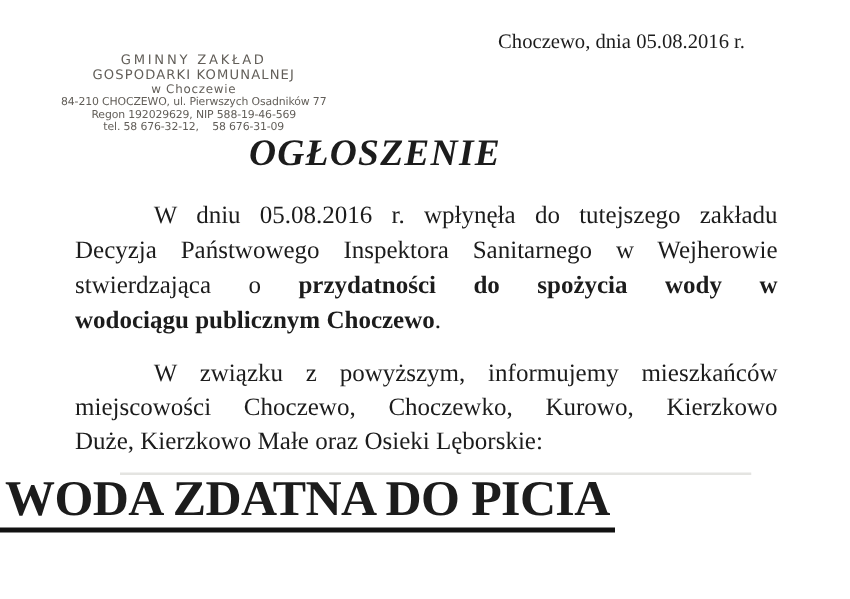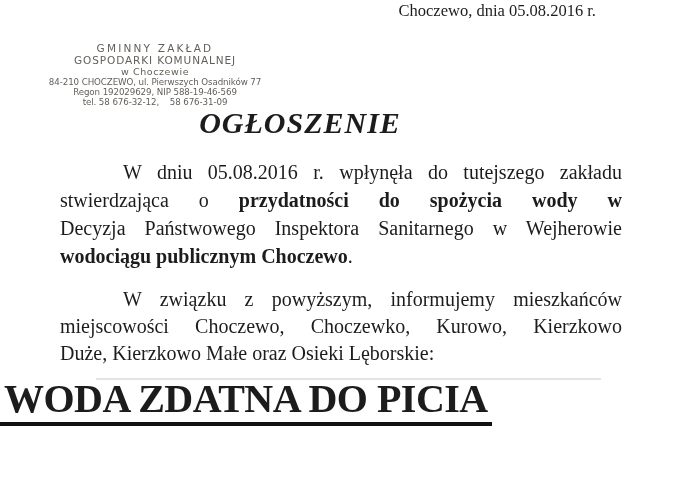--- a/index.html
+++ b/index.html
@@ -17,21 +17,21 @@
     height: 479px;
     background: var(--page-bg);
     overflow: hidden;
     font-family: "Liberation Serif", serif;
     color: var(--ink);
   }
 
   
   .date-line {
     position: absolute;
-    top: 0;
+    top: 22px;
     right: 84px;
     font-size: 16.5px;
     line-height: 22px;
     white-space: nowrap;
   }
 
   
   .stamp {
     position: absolute;
     top: 42px;
@@ -118,22 +118,22 @@
     <div class="s-l3">w Choczewie</div>
     <div class="s-sm">84-210 CHOCZEWO, ul. Pierwszych Osadników 77</div>
     <div class="s-sm">Regon 192029629, NIP 588-19-46-569</div>
     <div class="s-sm">tel. 58 676-32-12,&nbsp;&nbsp;&nbsp;&nbsp;58 676-31-09</div>
   </div>
 
   <div class="title">OGŁOSZENIE</div>
 
   <div class="para para-1">
     <div class="line j indent">W dniu 05.08.2016 r. wpłynęła do tutejszego zakładu</div>
+    <div class="line j">Decyzja Państwowego Inspektora Sanitarnego w Wejherowie</div>
     <div class="line j"><span>stwierdzająca o</span> <span class="bold">przydatności do spożycia wody w</span></div>
-    <div class="line j">Decyzja Państwowego Inspektora Sanitarnego w Wejherowie</div>
     <div class="line"><span class="bold">wodociągu publicznym Choczewo</span><span>.</span></div>
   </div>
 
   <div class="para para-2">
     <div class="line j indent">W związku z powyższym, informujemy mieszkańców</div>
     <div class="line j">miejscowości Choczewo, Choczewko, Kurowo, Kierzkowo</div>
     <div class="line">Duże, Kierzkowo Małe oraz Osieki Lęborskie:</div>
   </div>
 
   <div class="artifact"></div>

